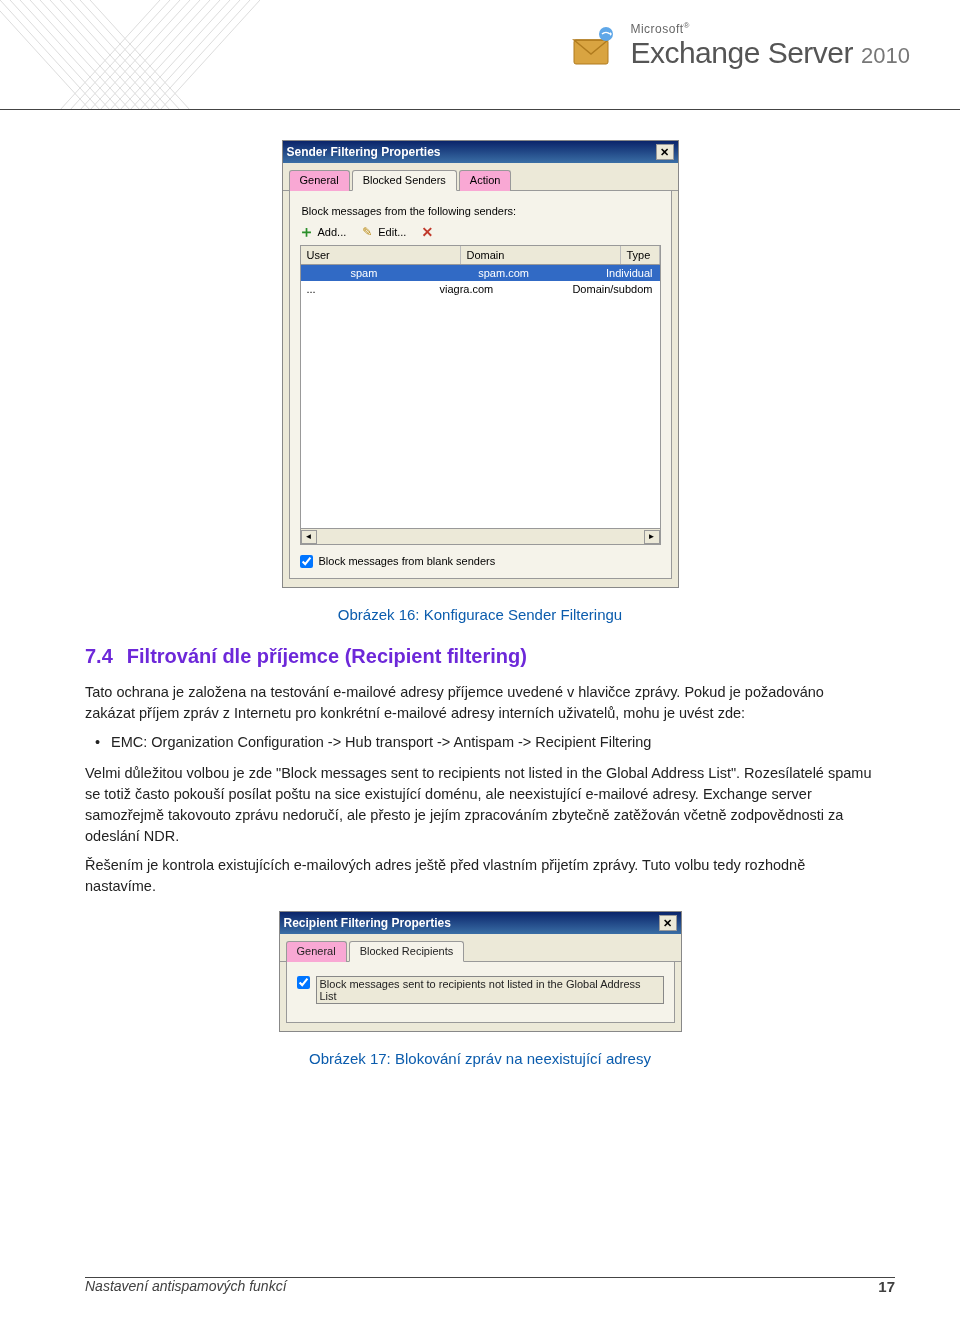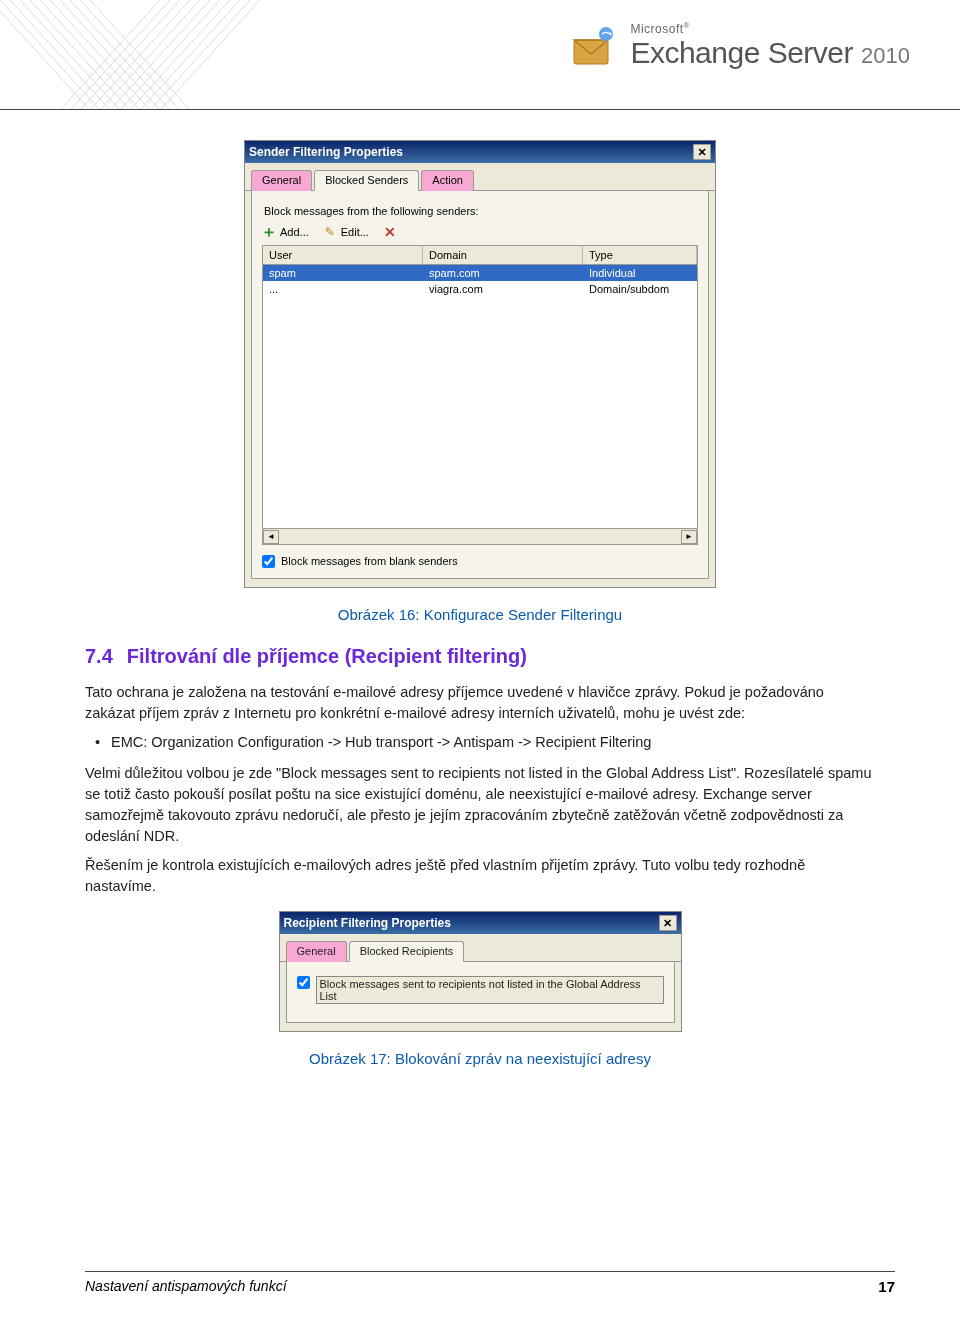--- a/index.html
+++ b/index.html
@@ -16,42 +16,42 @@
   .brand-ms { font-size: 12px; color: #666; letter-spacing: 0.5px; }
   .brand-ms sup { font-size: 8px; }
   .brand-row { display: flex; align-items: baseline; gap: 8px; }
   .brand-name { font-size: 30px; color: #555; font-weight: 400; letter-spacing: -0.5px; }
   .brand-year { font-size: 22px; color: #777; font-weight: 300; }
   .header-rule { position: absolute; bottom: 0; left: 0; right: 0; height: 1px; background: #444; }
 
   .content { padding: 20px 85px 0 85px; }
 
   
-  .dialog { width: 472px; margin: 10px auto 0 auto; border: 1px solid #888; background: #ece9d8; font-family: Tahoma, Arial, sans-serif; font-size: 11px; color: #000; }
+  .dialog { width: 397px; margin: 10px auto 0 auto; border: 1px solid #888; background: #ece9d8; font-family: Tahoma, Arial, sans-serif; font-size: 11px; color: #000; }
   .titlebar { background: linear-gradient(#0a246a,#3a6ea5); color: #fff; display: flex; align-items: center; padding: 3px 4px; font-weight: bold; font-size: 12px; height: 22px; }
   .titlebar-text { flex: 1; }
   .titlebar-close { width: 18px; height: 16px; background: #ece9d8; border: 1px solid #999; display:flex; align-items:center; justify-content:center; color:#000; font-size:11px; font-weight:bold; cursor:pointer; }
   .tabs { display: flex; gap: 2px; padding: 6px 6px 0 6px; border-bottom: 1px solid #999; }
   .tab { padding: 3px 10px 4px 10px; border: 1px solid #999; border-bottom: none; background: #f9a8d4; border-radius: 3px 3px 0 0; position: relative; top: 1px; cursor:pointer; }
   .tab.active { background: #f5f3ea; border-bottom: 1px solid #f5f3ea; font-weight: normal; }
   .tab-panel { background: #f5f3ea; border: 1px solid #999; border-top: none; margin: 0 6px 8px 6px; padding: 10px; }
   .panel-label { margin: 4px 0 8px 2px; }
   .toolbar-row { display: flex; align-items: center; gap: 14px; margin-bottom: 6px; }
   .tool { display:inline-flex; align-items:center; gap:4px; cursor:pointer; }
   .ico { width:14px; height:14px; display:inline-flex; align-items:center; justify-content:center; }
   .ico-add { color:#2a8f2a; font-weight:bold; font-size:16px; line-height:14px; }
   .ico-edit { color:#b8860b; font-size:12px; }
   .ico-del { color:#c0392b; font-weight:bold; font-size:14px; }
   .grid { border:1px solid #999; background:#fff; height: 300px; display:flex; flex-direction:column; }
   .grid-head { display:flex; background:#ece9d8; border-bottom:1px solid #999; }
   .gh { padding:3px 6px; border-right:1px solid #bbb; font-weight:normal; font-size:11px; }
   .gh.u { width: 160px; } .gh.d { width: 160px; } .gh.t { flex:1; }
   .grid-body { flex:1; overflow:hidden; }
   .gr { display:flex; font-size:11px; }
-  .gr.sel { background:#316ac5; color:#fff; }
+  .gr.sel { background:#316ac5; color:#fff;padding-left:44px; }
   .gc { padding:2px 6px; border-right:1px solid transparent; }
   .gc.u { width: 160px; } .gc.d { width: 160px; } .gc.t { flex:1; }
   .grid-scroll { display:flex; background:#ece9d8; border-top:1px solid #999; height:16px; align-items:center; }
   .sb-btn { width:16px; height:14px; border:1px solid #999; background:#ece9d8; font-size:8px; display:flex; align-items:center; justify-content:center; cursor:pointer; }
   .sb-track { flex:1; }
   .sb-btn.r { margin-left:auto; }
   .check-row { display:flex; gap:6px; margin-top:10px; }
   .check-row input { width:13px; height:13px; }
 
   .caption { text-align: center; color: #0b5cad; font-size: 15px; margin: 18px 0 22px 0; font-family: "Segoe UI", Arial, sans-serif; }
@@ -63,21 +63,21 @@
   .bullet li { position: relative; font-size: 14.5px; line-height: 1.45; margin-bottom: 2px; }
   .bullet li::before { content: "•"; position:absolute; left: -16px; }
 
   
   .dialog2 { width: 403px; margin: 14px auto 0 auto; border:1px solid #888; background:#ece9d8; font-family: Tahoma, Arial, sans-serif; font-size:11px; }
   .dialog2 .titlebar { background: linear-gradient(#0a246a,#3a6ea5); }
   .panel2-inner { background:#f5f3ea; border:1px solid #999; border-top:none; margin:0 6px 8px 6px; padding:14px 10px 18px 10px; }
   .checkline { display:flex; align-items:flex-start; gap:6px; }
   .checkline .boxed { flex:1; border:1px solid #888; padding:1px 3px; background:#ece9d8; font-size:11px; }
 
-  .footer { position: absolute; bottom: 30px; left: 85px; right: 65px; border-top: 1px solid #444; padding-top: 6px; display:flex; justify-content:space-between; font-size: 14px; font-style: italic; color:#000000; }
+  .footer { position: absolute; bottom: 30px; left: 85px; right: 65px; border-top: 1px solid #444; padding-top: 0; display:flex; justify-content:space-between; font-size: 14px; font-style: italic; color:#404040; }
   .footer .pn { font-style: normal; font-weight:600; font-size: 15px; }
 </style>
 </head>
 <body>
 
 <div class="header">
   <div class="header-bg-lines">
     <svg viewBox="0 0 260 110" preserveAspectRatio="none">
       <g stroke="#bfbfbf" stroke-width="1" fill="none">
         <path d="M-10 0 L90 110"></path>

